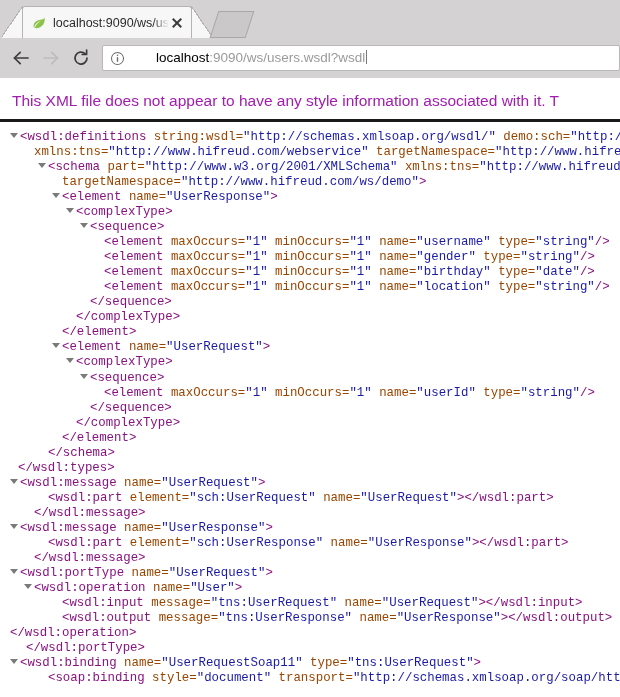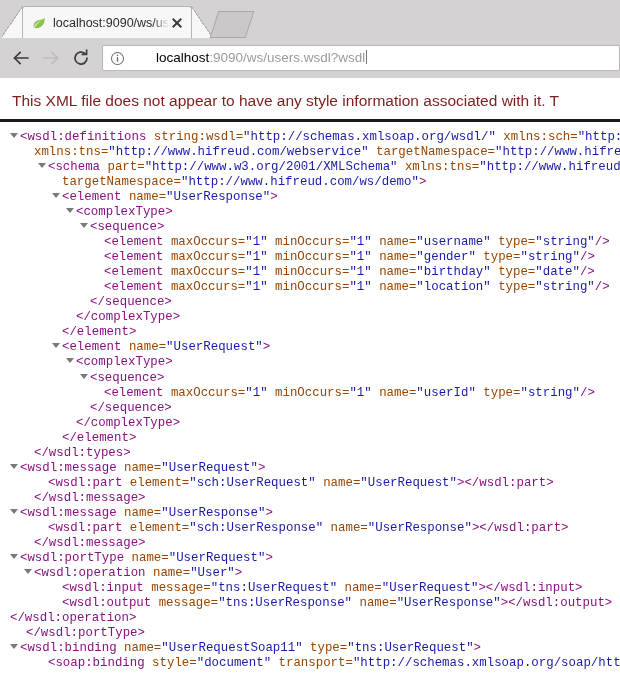--- a/index.html
+++ b/index.html
@@ -184,21 +184,21 @@
     top: 78px;
     left: 0;
     width: 620px;
     height: 619px;
     background: #ffffff;
     overflow: hidden;
   }
 
   .xml-warning {
     font-size: 15.5px;
-    color: #7f1d1d;
+    color: #a21caf;
     padding: 12px 16px 0 12px;
     white-space: nowrap;
     line-height: 21px;
     font-family: "Liberation Sans", sans-serif;
   }
 
   .rule {
     height: 3px;
     background: #1a1a1a;
     margin: 8px 0 0 0;
@@ -298,42 +298,43 @@
         </span>
         <span class="url"><span class="host">localhost</span><span>:9090/ws/users.wsdl?wsdl</span><span class="caret"></span></span>
       </div>
     </div>
   </div>
 
   <div class="page">
     <div class="xml-warning">This XML file does not appear to have any style information associated with it. T</div>
     <div class="rule"></div>
     <div class="xml-tree" id="xml-tree">
-        <div class="xline" style="padding-left: 10px;"><span class="twisty"></span><span class="t">&lt;wsdl:definitions </span><span class="a">string:wsdl=</span><span class="v">"http://schemas.xmlsoap.org/wsdl/"</span><span class="t"> </span><span class="a">xmlns:sch=</span><span class="v">"http://www.hifreud</span></div>
+        <div class="xline" style="padding-left: 10px;"><span class="twisty"></span><span class="t">&lt;wsdl:definitions </span><span class="a">string:wsdl=</span><span class="v">"http://schemas.xmlsoap.org/wsdl/"</span><span class="t"> </span><span class="a">demo:sch=</span><span class="v">"http://www.hifreud</span></div>
         <div class="xline" style="padding-left: 24px;"><span class="twisty-pad"></span><span class="a">xmlns:tns=</span><span class="v">"http://www.hifreud.com/webservice"</span><span class="t"> </span><span class="a">targetNamespace=</span><span class="v">"http://www.hifreud.com/webserv</span></div>
         <div class="xline" style="padding-left: 38px;"><span class="twisty"></span><span class="t">&lt;schema </span><span class="a">part=</span><span class="v">"http://www.w3.org/2001/XMLSchema"</span><span class="t"> </span><span class="a">xmlns:tns=</span><span class="v">"http://www.hifreud.com/ws/dem</span></div>
         <div class="xline" style="padding-left: 52px;"><span class="twisty-pad"></span><span class="a">targetNamespace=</span><span class="v">"http://www.hifreud.com/ws/demo"</span><span class="t">&gt;</span></div>
         <div class="xline" style="padding-left: 52px;"><span class="twisty"></span><span class="t">&lt;element </span><span class="a">name=</span><span class="v">"UserResponse"</span><span class="t">&gt;</span></div>
         <div class="xline" style="padding-left: 66px;"><span class="twisty"></span><span class="t">&lt;complexType&gt;</span></div>
         <div class="xline" style="padding-left: 80px;"><span class="twisty"></span><span class="t">&lt;sequence&gt;</span></div>
         <div class="xline" style="padding-left: 94px;"><span class="twisty-pad"></span><span class="t">&lt;element </span><span class="a">maxOccurs=</span><span class="v">"1"</span><span class="t"> </span><span class="a">minOccurs=</span><span class="v">"1"</span><span class="t"> </span><span class="a">name=</span><span class="v">"username"</span><span class="t"> </span><span class="a">type=</span><span class="v">"string"</span><span class="t">/&gt;</span></div>
         <div class="xline" style="padding-left: 94px;"><span class="twisty-pad"></span><span class="t">&lt;element </span><span class="a">maxOccurs=</span><span class="v">"1"</span><span class="t"> </span><span class="a">minOccurs=</span><span class="v">"1"</span><span class="t"> </span><span class="a">name=</span><span class="v">"gender"</span><span class="t"> </span><span class="a">type=</span><span class="v">"string"</span><span class="t">/&gt;</span></div>
         <div class="xline" style="padding-left: 94px;"><span class="twisty-pad"></span><span class="t">&lt;element </span><span class="a">maxOccurs=</span><span class="v">"1"</span><span class="t"> </span><span class="a">minOccurs=</span><span class="v">"1"</span><span class="t"> </span><span class="a">name=</span><span class="v">"birthday"</span><span class="t"> </span><span class="a">type=</span><span class="v">"date"</span><span class="t">/&gt;</span></div>
         <div class="xline" style="padding-left: 94px;"><span class="twisty-pad"></span><span class="t">&lt;element </span><span class="a">maxOccurs=</span><span class="v">"1"</span><span class="t"> </span><span class="a">minOccurs=</span><span class="v">"1"</span><span class="t"> </span><span class="a">name=</span><span class="v">"location"</span><span class="t"> </span><span class="a">type=</span><span class="v">"string"</span><span class="t">/&gt;</span></div>
         <div class="xline" style="padding-left: 80px;"><span class="twisty-pad"></span><span class="t">&lt;/sequence&gt;</span></div>
         <div class="xline" style="padding-left: 66px;"><span class="twisty-pad"></span><span class="t">&lt;/complexType&gt;</span></div>
         <div class="xline" style="padding-left: 52px;"><span class="twisty-pad"></span><span class="t">&lt;/element&gt;</span></div>
         <div class="xline" style="padding-left: 52px;"><span class="twisty"></span><span class="t">&lt;element </span><span class="a">name=</span><span class="v">"UserRequest"</span><span class="t">&gt;</span></div>
         <div class="xline" style="padding-left: 66px;"><span class="twisty"></span><span class="t">&lt;complexType&gt;</span></div>
         <div class="xline" style="padding-left: 80px;"><span class="twisty"></span><span class="t">&lt;sequence&gt;</span></div>
         <div class="xline" style="padding-left: 94px;"><span class="twisty-pad"></span><span class="t">&lt;element </span><span class="a">maxOccurs=</span><span class="v">"1"</span><span class="t"> </span><span class="a">minOccurs=</span><span class="v">"1"</span><span class="t"> </span><span class="a">name=</span><span class="v">"userId"</span><span class="t"> </span><span class="a">type=</span><span class="v">"string"</span><span class="t">/&gt;</span></div>
         <div class="xline" style="padding-left: 80px;"><span class="twisty-pad"></span><span class="t">&lt;/sequence&gt;</span></div>
         <div class="xline" style="padding-left: 66px;"><span class="twisty-pad"></span><span class="t">&lt;/complexType&gt;</span></div>
         <div class="xline" style="padding-left: 52px;"><span class="twisty-pad"></span><span class="t">&lt;/element&gt;</span></div>
-        <div class="xline" style="padding-left: 24px;"><span class="twisty-pad"></span><span class="t">&lt;/wsdl:types&gt;</span></div>
+        <div class="xline" style="padding-left: 38px;"><span class="twisty-pad"></span><span class="t">&lt;/schema&gt;</span></div>
+        <div class="xline" style="padding-left: 8px;"><span class="twisty-pad"></span><span class="t">&lt;/wsdl:types&gt;</span></div>
         <div class="xline" style="padding-left: 10px;"><span class="twisty"></span><span class="t">&lt;wsdl:message </span><span class="a">name=</span><span class="v">"UserRequest"</span><span class="t">&gt;</span></div>
         <div class="xline" style="padding-left: 38px;"><span class="twisty-pad"></span><span class="t">&lt;wsdl:part </span><span class="a">element=</span><span class="v">"sch:UserRequest"</span><span class="t"> </span><span class="a">name=</span><span class="v">"UserRequest"</span><span class="t">&gt;&lt;/wsdl:part&gt;</span></div>
         <div class="xline" style="padding-left: 24px;"><span class="twisty-pad"></span><span class="t">&lt;/wsdl:message&gt;</span></div>
         <div class="xline" style="padding-left: 10px;"><span class="twisty"></span><span class="t">&lt;wsdl:message </span><span class="a">name=</span><span class="v">"UserResponse"</span><span class="t">&gt;</span></div>
         <div class="xline" style="padding-left: 38px;"><span class="twisty-pad"></span><span class="t">&lt;wsdl:part </span><span class="a">element=</span><span class="v">"sch:UserResponse"</span><span class="t"> </span><span class="a">name=</span><span class="v">"UserResponse"</span><span class="t">&gt;&lt;/wsdl:part&gt;</span></div>
         <div class="xline" style="padding-left: 24px;"><span class="twisty-pad"></span><span class="t">&lt;/wsdl:message&gt;</span></div>
         <div class="xline" style="padding-left: 10px;"><span class="twisty"></span><span class="t">&lt;wsdl:portType </span><span class="a">name=</span><span class="v">"UserRequest"</span><span class="t">&gt;</span></div>
         <div class="xline" style="padding-left: 24px;"><span class="twisty"></span><span class="t">&lt;wsdl:operation </span><span class="a">name=</span><span class="v">"User"</span><span class="t">&gt;</span></div>
         <div class="xline" style="padding-left: 52px;"><span class="twisty-pad"></span><span class="t">&lt;wsdl:input </span><span class="a">message=</span><span class="v">"tns:UserRequest"</span><span class="t"> </span><span class="a">name=</span><span class="v">"UserRequest"</span><span class="t">&gt;&lt;/wsdl:input&gt;</span></div>
         <div class="xline" style="padding-left: 52px;"><span class="twisty-pad"></span><span class="t">&lt;wsdl:output </span><span class="a">message=</span><span class="v">"tns:UserResponse"</span><span class="t"> </span><span class="a">name=</span><span class="v">"UserResponse"</span><span class="t">&gt;&lt;/wsdl:output&gt;</span></div>

